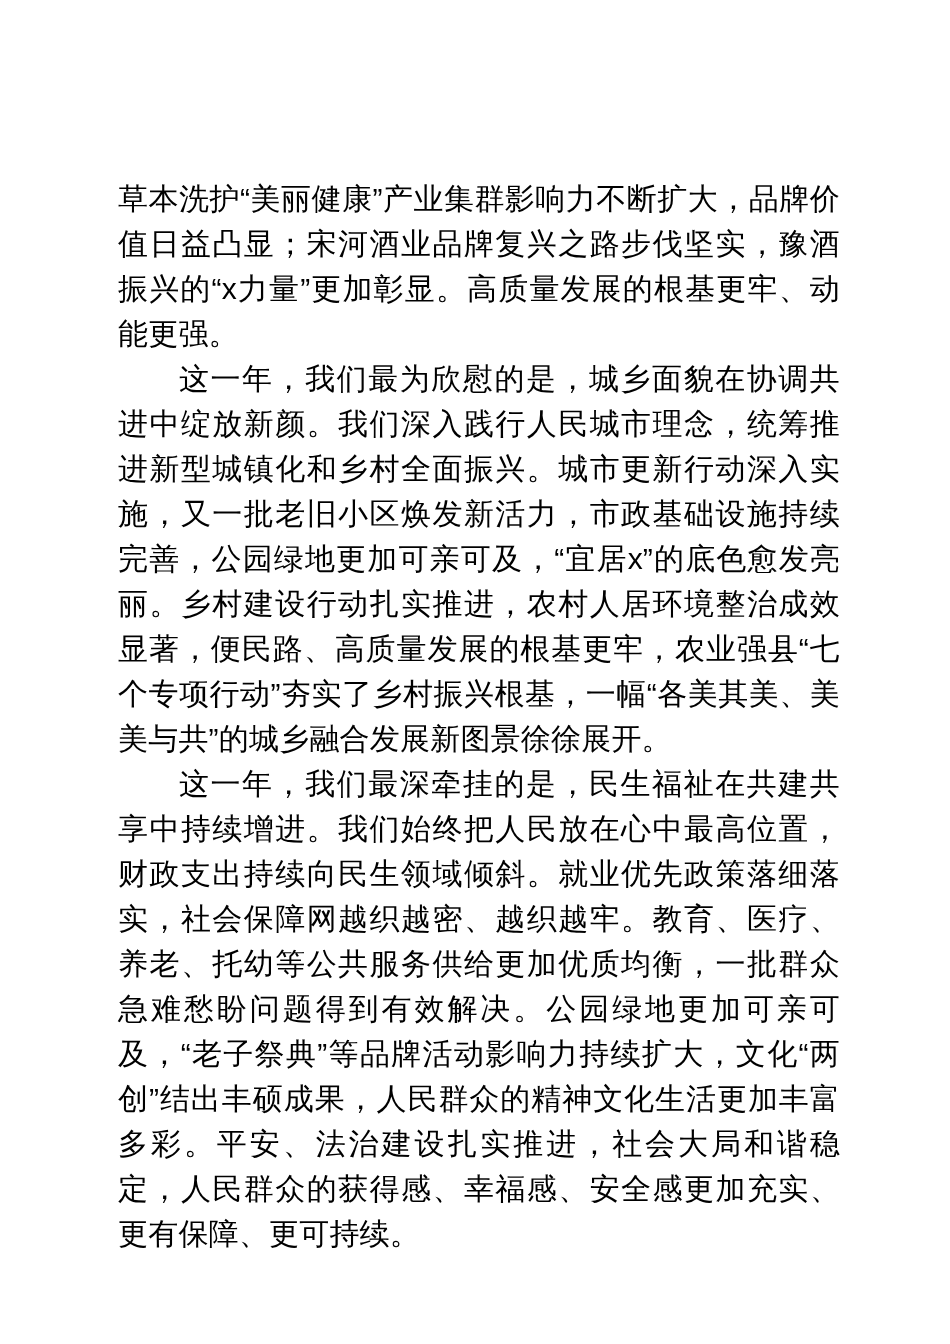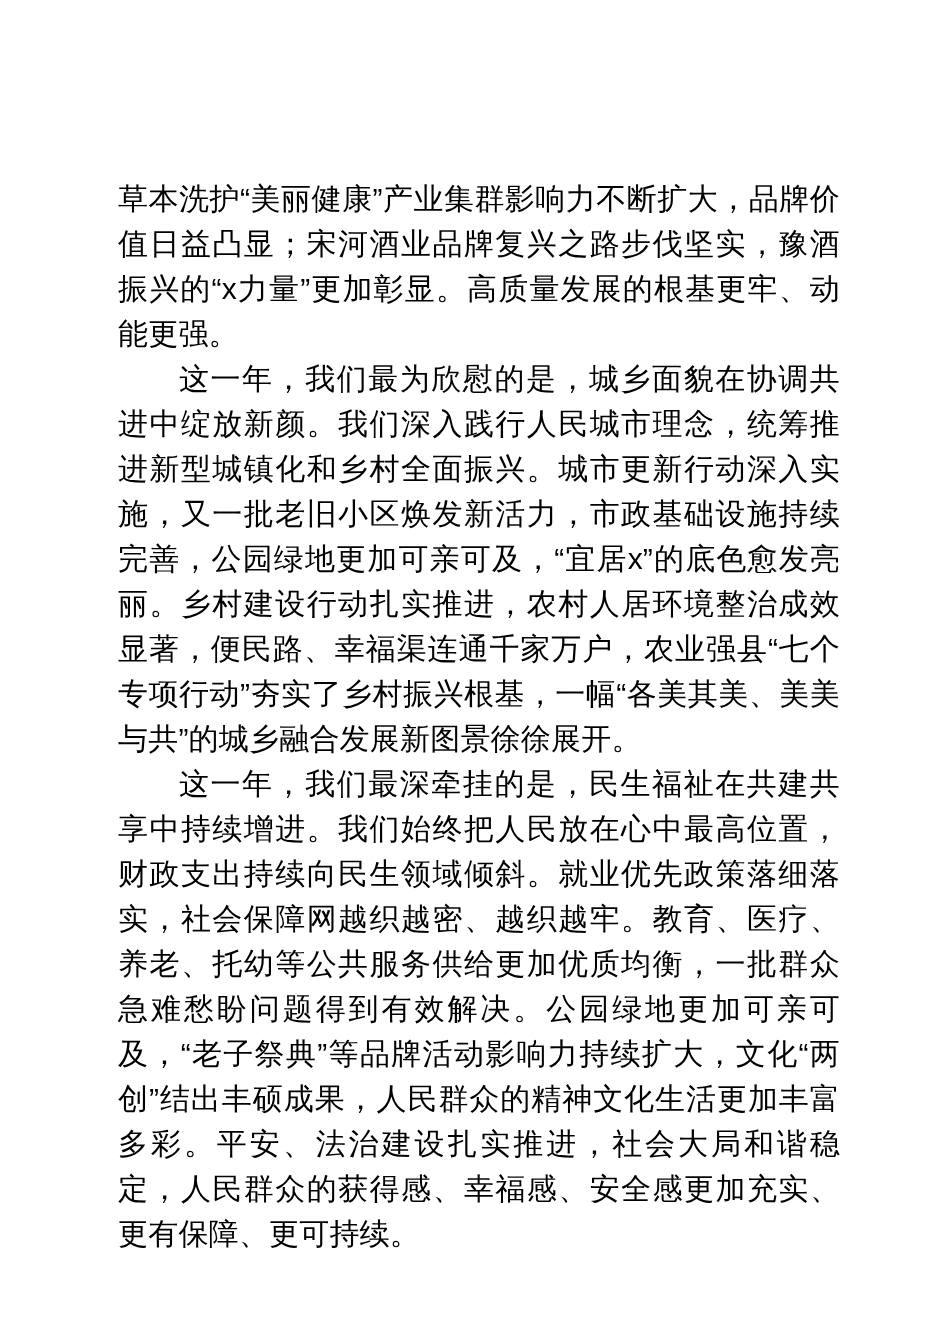--- a/index.html
+++ b/index.html
@@ -42,18 +42,18 @@
   }
 </style>
 </head>
 <body>
 
 <div class="page">
   <div class="doc-body">
 
     <p class="para">草本洗护“美丽健康”产业集群影响力不断扩大，品牌价值日益凸显；宋河酒业品牌复兴之路步伐坚实，豫酒振兴的“x力量”更加彰显。高质量发展的根基更牢、动能更强。</p>
 
-    <p class="para indent">这一年，我们最为欣慰的是，城乡面貌在协调共进中绽放新颜。我们深入践行人民城市理念，统筹推进新型城镇化和乡村全面振兴。城市更新行动深入实施，又一批老旧小区焕发新活力，市政基础设施持续完善，公园绿地更加可亲可及，“宜居x”的底色愈发亮丽。乡村建设行动扎实推进，农村人居环境整治成效显著，便民路、幸福渠连通千家万户，农业强县“七个专项行动”夯实了乡村振兴根基，一幅“各美其美、美美与共”的城乡融合发展新图景徐徐展开。</p>
+    <p class="para indent">这一年，我们最为欣慰的是，城乡面貌在协调共进中绽放新颜。我们深入践行人民城市理念，统筹推进新型城镇化和乡村全面振兴。城市更新行动深入实施，又一批老旧小区焕发新活力，市政基础设施持续完善，公园绿地更加可亲可及，“宜居x”的底色愈发亮丽。乡村建设行动扎实推进，农村人居环境整治成效显著，便民路、高质量发展的根基更牢，农业强县“七个专项行动”夯实了乡村振兴根基，一幅“各美其美、美美与共”的城乡融合发展新图景徐徐展开。</p>
 
     <p class="para indent">这一年，我们最深牵挂的是，民生福祉在共建共享中持续增进。我们始终把人民放在心中最高位置，财政支出持续向民生领域倾斜。就业优先政策落细落实，社会保障网越织越密、越织越牢。教育、医疗、养老、托幼等公共服务供给更加优质均衡，一批群众急难愁盼问题得到有效解决。公园绿地更加可亲可及，“老子祭典”等品牌活动影响力持续扩大，文化“两创”结出丰硕成果，人民群众的精神文化生活更加丰富多彩。平安、法治建设扎实推进，社会大局和谐稳定，人民群众的获得感、幸福感、安全感更加充实、更有保障、更可持续。</p>
 
   </div>
 </div>
 
 </body></html>

